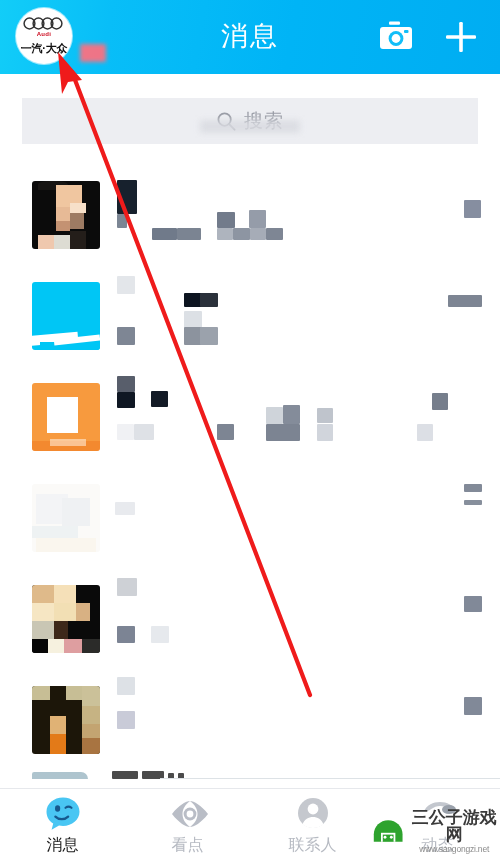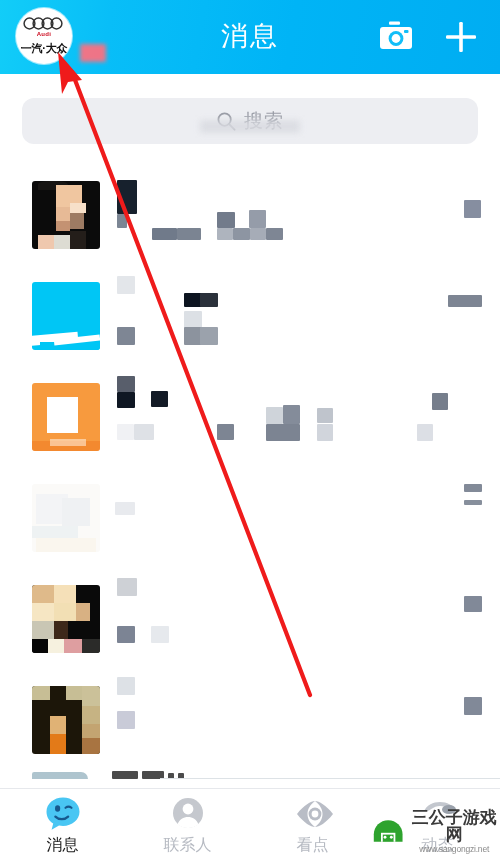--- a/index.html
+++ b/index.html
@@ -40,21 +40,21 @@
     position:absolute;left:80px;top:44px;width:26px;height:18px;
     background:#FB7182;filter:blur(2.2px);opacity:.95;border-radius:1px;
   }
   .icon-camera{position:absolute;left:376px;top:19px;width:40px;height:36px;}
   .icon-plus{position:absolute;left:443px;top:19px;width:36px;height:36px;}
 
   
   .search-zone{position:absolute;left:0;top:74px;width:500px;height:90px;background:#fff;}
   .search-bar{
     position:absolute;left:22px;top:24px;width:456px;height:46px;
-    background:#EDEEF2;border-radius:12px;
+    background:#EDEEF2;border-radius:0;
   }
   .search-inner{
     position:absolute;left:0;top:0;width:456px;height:46px;
     display:flex;align-items:center;justify-content:center;gap:7px;
   }
   .search-placeholder{color:#9A9DA6;font-size:19px;letter-spacing:1px;}
   .search-smudge{
     position:absolute;left:200px;top:46px;width:100px;height:13px;
     background:#D9DBE1;filter:blur(3px);opacity:.85;
   }
@@ -281,39 +281,39 @@
           <ellipse cx="14.6" cy="13.5" rx="2.6" ry="3.3" fill="#17598E"></ellipse>
           <path d="M22.5 12.8c1.9-1.5 4.1-1.5 6 0" stroke="#17598E" stroke-width="2.1" fill="none" stroke-linecap="round"></path>
           <path d="M12.4 21.6c3.4 3.4 9.3 3.4 12.7 0" stroke="#17598E" stroke-width="2.3" fill="none" stroke-linecap="round"></path>
         </svg>
       </div>
       <div class="tab-label active">消息</div>
     </div>
 
     <div class="tab">
       <div class="tab-icon">
-        <svg viewBox="0 0 40 38" width="40" height="38">
-          <circle cx="20" cy="18" r="15" fill="#C5C8CE"></circle>
-          <circle cx="20" cy="14" r="5.4" fill="#FFFFFF"></circle>
-          <path d="M9.6 29.2c1.9-4.6 5.9-7.1 10.4-7.1s8.5 2.5 10.4 7.1A15 15 0 0 1 20 33a15 15 0 0 1-10.4-3.8z" fill="#FFFFFF"></path>
-        </svg>
-      </div>
-      <div class="tab-label inactive">联系人</div>
-    </div>
-
-    <div class="tab">
-      <div class="tab-icon">
         <svg viewBox="0 0 44 38" width="44" height="38">
           <path d="M4 19c7-9 14-13 18-13 -5 4-7.5 8-7.5 13s2.5 9 7.5 13c-4 0-11-4-18-13z" fill="#B9BDC6"></path>
           <path d="M40 19c-7 9-14 13-18 13 5-4 7.5-8 7.5-13s-2.5-9-7.5-13c4 0 11 4 18 13z" fill="#B9BDC6"></path>
           <circle cx="22" cy="19" r="6.4" fill="#B9BDC6"></circle>
           <circle cx="22" cy="19" r="3.4" fill="#FFFFFF"></circle>
         </svg>
       </div>
       <div class="tab-label inactive">看点</div>
+    </div>
+
+    <div class="tab">
+      <div class="tab-icon">
+        <svg viewBox="0 0 40 38" width="40" height="38">
+          <circle cx="20" cy="18" r="15" fill="#C5C8CE"></circle>
+          <circle cx="20" cy="14" r="5.4" fill="#FFFFFF"></circle>
+          <path d="M9.6 29.2c1.9-4.6 5.9-7.1 10.4-7.1s8.5 2.5 10.4 7.1A15 15 0 0 1 20 33a15 15 0 0 1-10.4-3.8z" fill="#FFFFFF"></path>
+        </svg>
+      </div>
+      <div class="tab-label inactive">联系人</div>
     </div>
 
     <div class="tab">
       <div class="tab-icon">
         <svg viewBox="0 0 44 38" width="44" height="38">
           <path d="M6 16c3-6 9-9 16-9s13 3 16 9c-2 .5-4.5 0-6.5-1.5C28 12 25 11 22 11s-6 1-9.5 3.5C10.5 16 8 16.5 6 16z" fill="#C3C7CE"></path>
           <ellipse cx="31" cy="14.5" rx="7" ry="4.5" fill="#9AA1AB"></ellipse>
         </svg>
       </div>
       <div class="tab-label inactive">动态</div>

